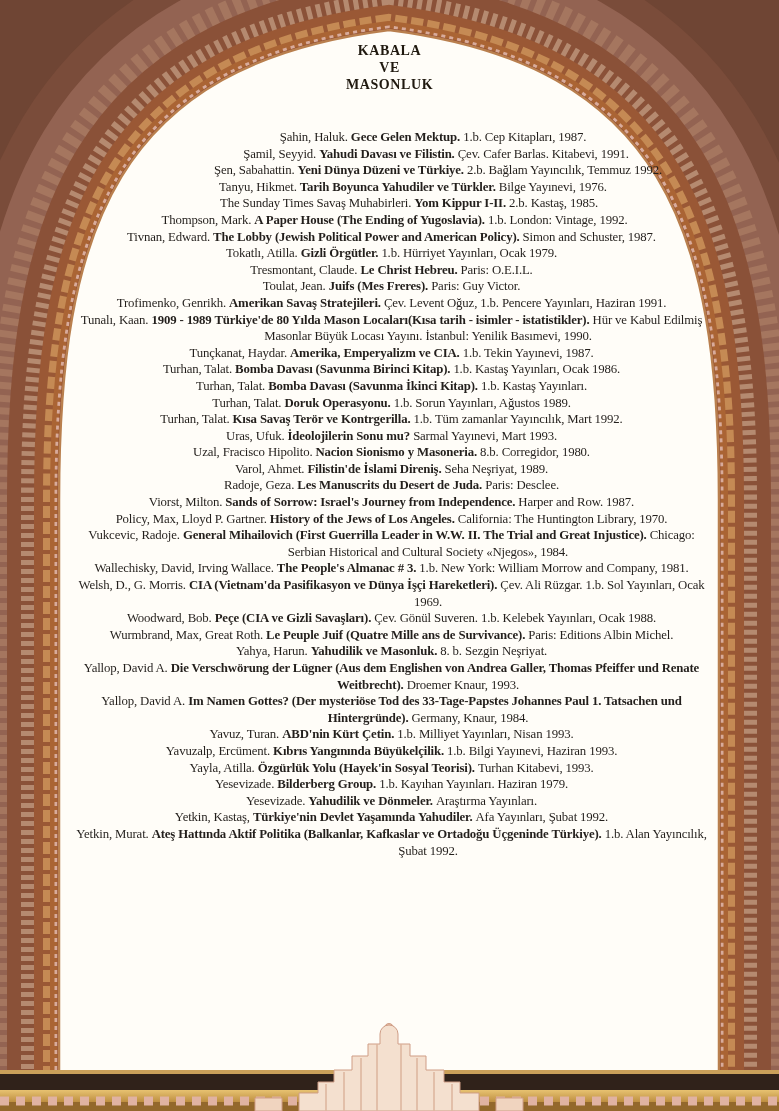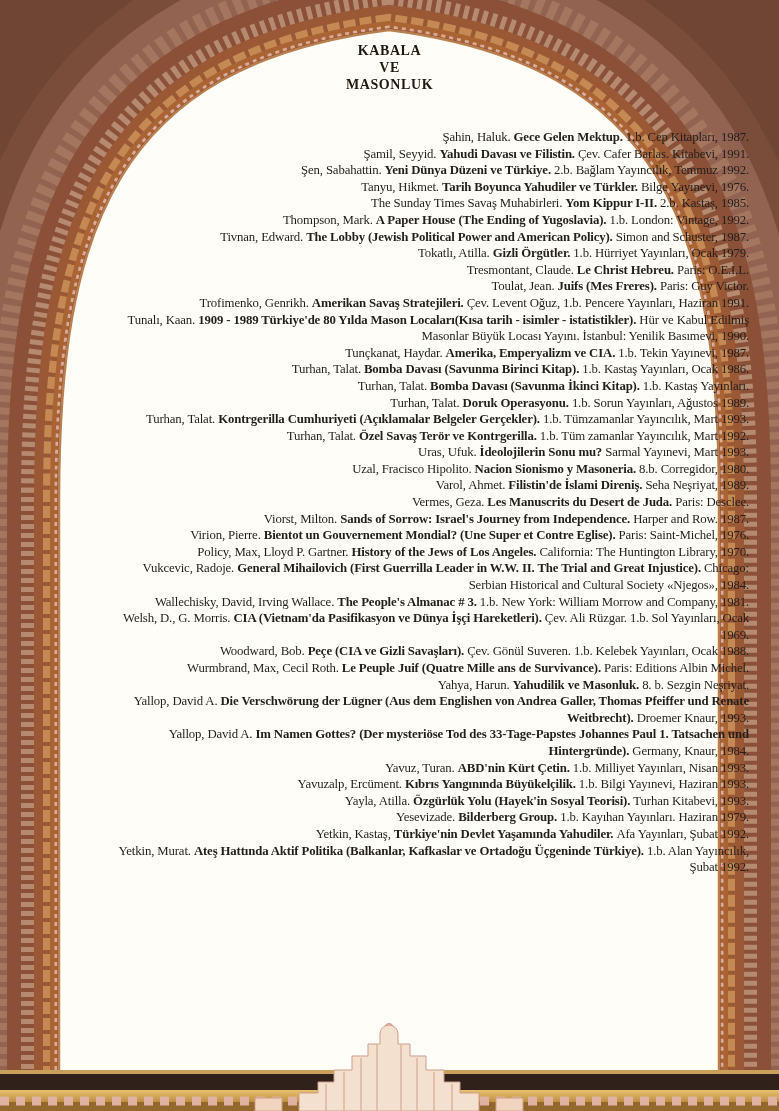--- a/index.html
+++ b/index.html
@@ -16,22 +16,21 @@
   .title {
     position:absolute; top:42px; left:0; width:779px;
     text-align:center; font-weight:bold;
     font-size:14px; line-height:17px; letter-spacing:0.6px;
     color:#20190f;
   }
   .bib {
     position:absolute; left:72px; top:129px; width:639px;
     font-size:12.8px; line-height:16.6px; letter-spacing:-0.15px;
     color:#231f1c;
-    text-align:right;
-    margin-left:38px;
+    text-align:center;
   }
   .entry { padding-left:73px; text-indent:calc(var(--ind,0px) - 73px); }
   .entry .t { font-weight:bold; }
   .pageno {
     position:absolute; top:1125px; left:0; width:763px;
     text-align:center; font-size:14px; font-weight:600; color:#1d1a17;
   }
 </style>
 </head>
 <body>
@@ -107,40 +106,39 @@
         <div class="entry" style="--ind: 0px;"><span>Tivnan, Edward. </span><span class="t">The Lobby (Jewish Political Power and American Policy). </span><span>Simon and Schuster, 1987.</span></div>
         <div class="entry" style="--ind: 0px;"><span>Tokatlı, Atilla. </span><span class="t">Gizli Örgütler. </span><span>1.b. Hürriyet Yayınları, Ocak 1979.</span></div>
         <div class="entry" style="--ind: 0px;"><span>Tresmontant, Claude. </span><span class="t">Le Christ Hebreu. </span><span>Paris: O.E.I.L.</span></div>
         <div class="entry" style="--ind: 0px;"><span>Toulat, Jean. </span><span class="t">Juifs (Mes Freres). </span><span>Paris: Guy Victor.</span></div>
         <div class="entry" style="--ind: 0px;"><span>Trofimenko, Genrikh. </span><span class="t">Amerikan Savaş Stratejileri. </span><span>Çev. Levent Oğuz, 1.b. Pencere Yayınları, Haziran 1991.</span></div>
         <div class="entry" style="--ind: 0px;"><span>Tunalı, Kaan. </span><span class="t">1909 - 1989 Türkiye'de 80 Yılda Mason Locaları(Kısa tarih - isimler - istatistikler). </span><span>Hür ve Kabul Edilmiş Masonlar Büyük Locası Yayını. İstanbul: Yenilik Basımevi, 1990.</span></div>
         <div class="entry" style="--ind: 0px;"><span>Tunçkanat, Haydar. </span><span class="t">Amerika, Emperyalizm ve CIA. </span><span>1.b. Tekin Yayınevi, 1987.</span></div>
         <div class="entry" style="--ind: 0px;"><span>Turhan, Talat. </span><span class="t">Bomba Davası (Savunma Birinci Kitap). </span><span>1.b. Kastaş Yayınları, Ocak 1986.</span></div>
         <div class="entry" style="--ind: 0px;"><span>Turhan, Talat. </span><span class="t">Bomba Davası (Savunma İkinci Kitap). </span><span>1.b. Kastaş Yayınları.</span></div>
         <div class="entry" style="--ind: 0px;"><span>Turhan, Talat. </span><span class="t">Doruk Operasyonu. </span><span>1.b. Sorun Yayınları, Ağustos 1989.</span></div>
-        <div class="entry" style="--ind: 0px;"><span>Turhan, Talat. </span><span class="t">Kontrgerilla Cumhuriyeti (Açıklamalar Belgeler Gerçekler). </span><span>1.b. Tümzamanlar Yayıncılık, Mart 1993.</span></div>
-        <div class="entry" style="--ind: 0px;"><span>Turhan, Talat. </span><span class="t">Özel Savaş Terör ve Kontrgerilla. </span><span>1.b. Tüm zamanlar Yayıncılık, Mart 1992.</span></div>
+        <div class="entry" style="--ind: 0px;"><span>Turhan, Talat. </span><span class="t">Kısa Savaş Terör ve Kontrgerilla. </span><span>1.b. Tüm zamanlar Yayıncılık, Mart 1992.</span></div>
         <div class="entry" style="--ind: 0px;"><span>Uras, Ufuk. </span><span class="t">İdeolojilerin Sonu mu? </span><span>Sarmal Yayınevi, Mart 1993.</span></div>
         <div class="entry" style="--ind: 0px;"><span>Uzal, Fracisco Hipolito. </span><span class="t">Nacion Sionismo y Masoneria. </span><span>8.b. Corregidor, 1980.</span></div>
         <div class="entry" style="--ind: 0px;"><span>Varol, Ahmet. </span><span class="t">Filistin'de İslami Direniş. </span><span>Seha Neşriyat, 1989.</span></div>
-        <div class="entry" style="--ind: 0px;"><span>Vermes, Geza. </span><span class="t">Les Manuscrits du Desert de Juda. </span><span>Paris: Desclee.</span></div>
+        <div class="entry" style="--ind: 0px;"><span>Radoje, Geza. </span><span class="t">Les Manuscrits du Desert de Juda. </span><span>Paris: Desclee.</span></div>
         <div class="entry" style="--ind: 0px;"><span>Viorst, Milton. </span><span class="t">Sands of Sorrow: Israel's Journey from Independence. </span><span>Harper and Row. 1987.</span></div>
-        <div class="entry" style="--ind: 0px;"><span>Virion, Pierre. </span><span class="t">Bientot un Gouvernement Mondial? (Une Super et Contre Eglise). </span><span>Paris: Saint-Michel, 1976.</span></div>
         <div class="entry" style="--ind: 0px;"><span>Policy, Max, Lloyd P. Gartner. </span><span class="t">History of the Jews of Los Angeles. </span><span>California: The Huntington Library, 1970.</span></div>
         <div class="entry" style="--ind: 0px;"><span>Vukcevic, Radoje. </span><span class="t">General Mihailovich (First Guerrilla Leader in W.W. II. The Trial and Great Injustice). </span><span>Chicago: Serbian Historical and Cultural Society «Njegos», 1984.</span></div>
         <div class="entry" style="--ind: 0px;"><span>Wallechisky, David, Irving Wallace. </span><span class="t">The People's Almanac # 3. </span><span>1.b. New York: William Morrow and Company, 1981.</span></div>
         <div class="entry" style="--ind: 0px;"><span>Welsh, D., G. Morris. </span><span class="t">CIA (Vietnam'da Pasifikasyon ve Dünya İşçi Hareketleri). </span><span>Çev. Ali Rüzgar. 1.b. Sol Yayınları, Ocak 1969.</span></div>
         <div class="entry" style="--ind: 0px;"><span>Woodward, Bob. </span><span class="t">Peçe (CIA ve Gizli Savaşları). </span><span>Çev. Gönül Suveren. 1.b. Kelebek Yayınları, Ocak 1988.</span></div>
-        <div class="entry" style="--ind: 0px;"><span>Wurmbrand, Max, Cecil Roth. </span><span class="t">Le Peuple Juif (Quatre Mille ans de Survivance). </span><span>Paris: Editions Albin Michel.</span></div>
+        <div class="entry" style="--ind: 0px;"><span>Wurmbrand, Max, Great Roth. </span><span class="t">Le Peuple Juif (Quatre Mille ans de Survivance). </span><span>Paris: Editions Albin Michel.</span></div>
         <div class="entry" style="--ind: 0px;"><span>Yahya, Harun. </span><span class="t">Yahudilik ve Masonluk. </span><span>8. b. Sezgin Neşriyat.</span></div>
         <div class="entry" style="--ind: 0px;"><span>Yallop, David A. </span><span class="t">Die Verschwörung der Lügner (Aus dem Englishen von Andrea Galler, Thomas Pfeiffer und Renate Weitbrecht). </span><span>Droemer Knaur, 1993.</span></div>
         <div class="entry" style="--ind: 0px;"><span>Yallop, David A. </span><span class="t">Im Namen Gottes? (Der mysteriöse Tod des 33-Tage-Papstes Johannes Paul 1. Tatsachen und Hintergründe). </span><span>Germany, Knaur, 1984.</span></div>
         <div class="entry" style="--ind: 0px;"><span>Yavuz, Turan. </span><span class="t">ABD'nin Kürt Çetin. </span><span>1.b. Milliyet Yayınları, Nisan 1993.</span></div>
         <div class="entry" style="--ind: 0px;"><span>Yavuzalp, Ercüment. </span><span class="t">Kıbrıs Yangınında Büyükelçilik. </span><span>1.b. Bilgi Yayınevi, Haziran 1993.</span></div>
         <div class="entry" style="--ind: 0px;"><span>Yayla, Atilla. </span><span class="t">Özgürlük Yolu (Hayek'in Sosyal Teorisi). </span><span>Turhan Kitabevi, 1993.</span></div>
         <div class="entry" style="--ind: 0px;"><span>Yesevizade. </span><span class="t">Bilderberg Group. </span><span>1.b. Kayıhan Yayınları. Haziran 1979.</span></div>
+        <div class="entry" style="--ind: 0px;"><span>Yesevizade. </span><span class="t">Yahudilik ve Dönmeler. </span><span>Araştırma Yayınları.</span></div>
         <div class="entry" style="--ind: 0px;"><span>Yetkin, Kastaş, </span><span class="t">Türkiye'nin Devlet Yaşamında Yahudiler. </span><span>Afa Yayınları, Şubat 1992.</span></div>
         <div class="entry" style="--ind: 0px;"><span>Yetkin, Murat. </span><span class="t">Ateş Hattında Aktif Politika (Balkanlar, Kafkaslar ve Ortadoğu Üçgeninde Türkiye). </span><span>1.b. Alan Yayıncılık, Şubat 1992.</span></div>
       </div>
 
     <div class="pageno">706</div>
   </div>
 </div>
 
 </body></html>

